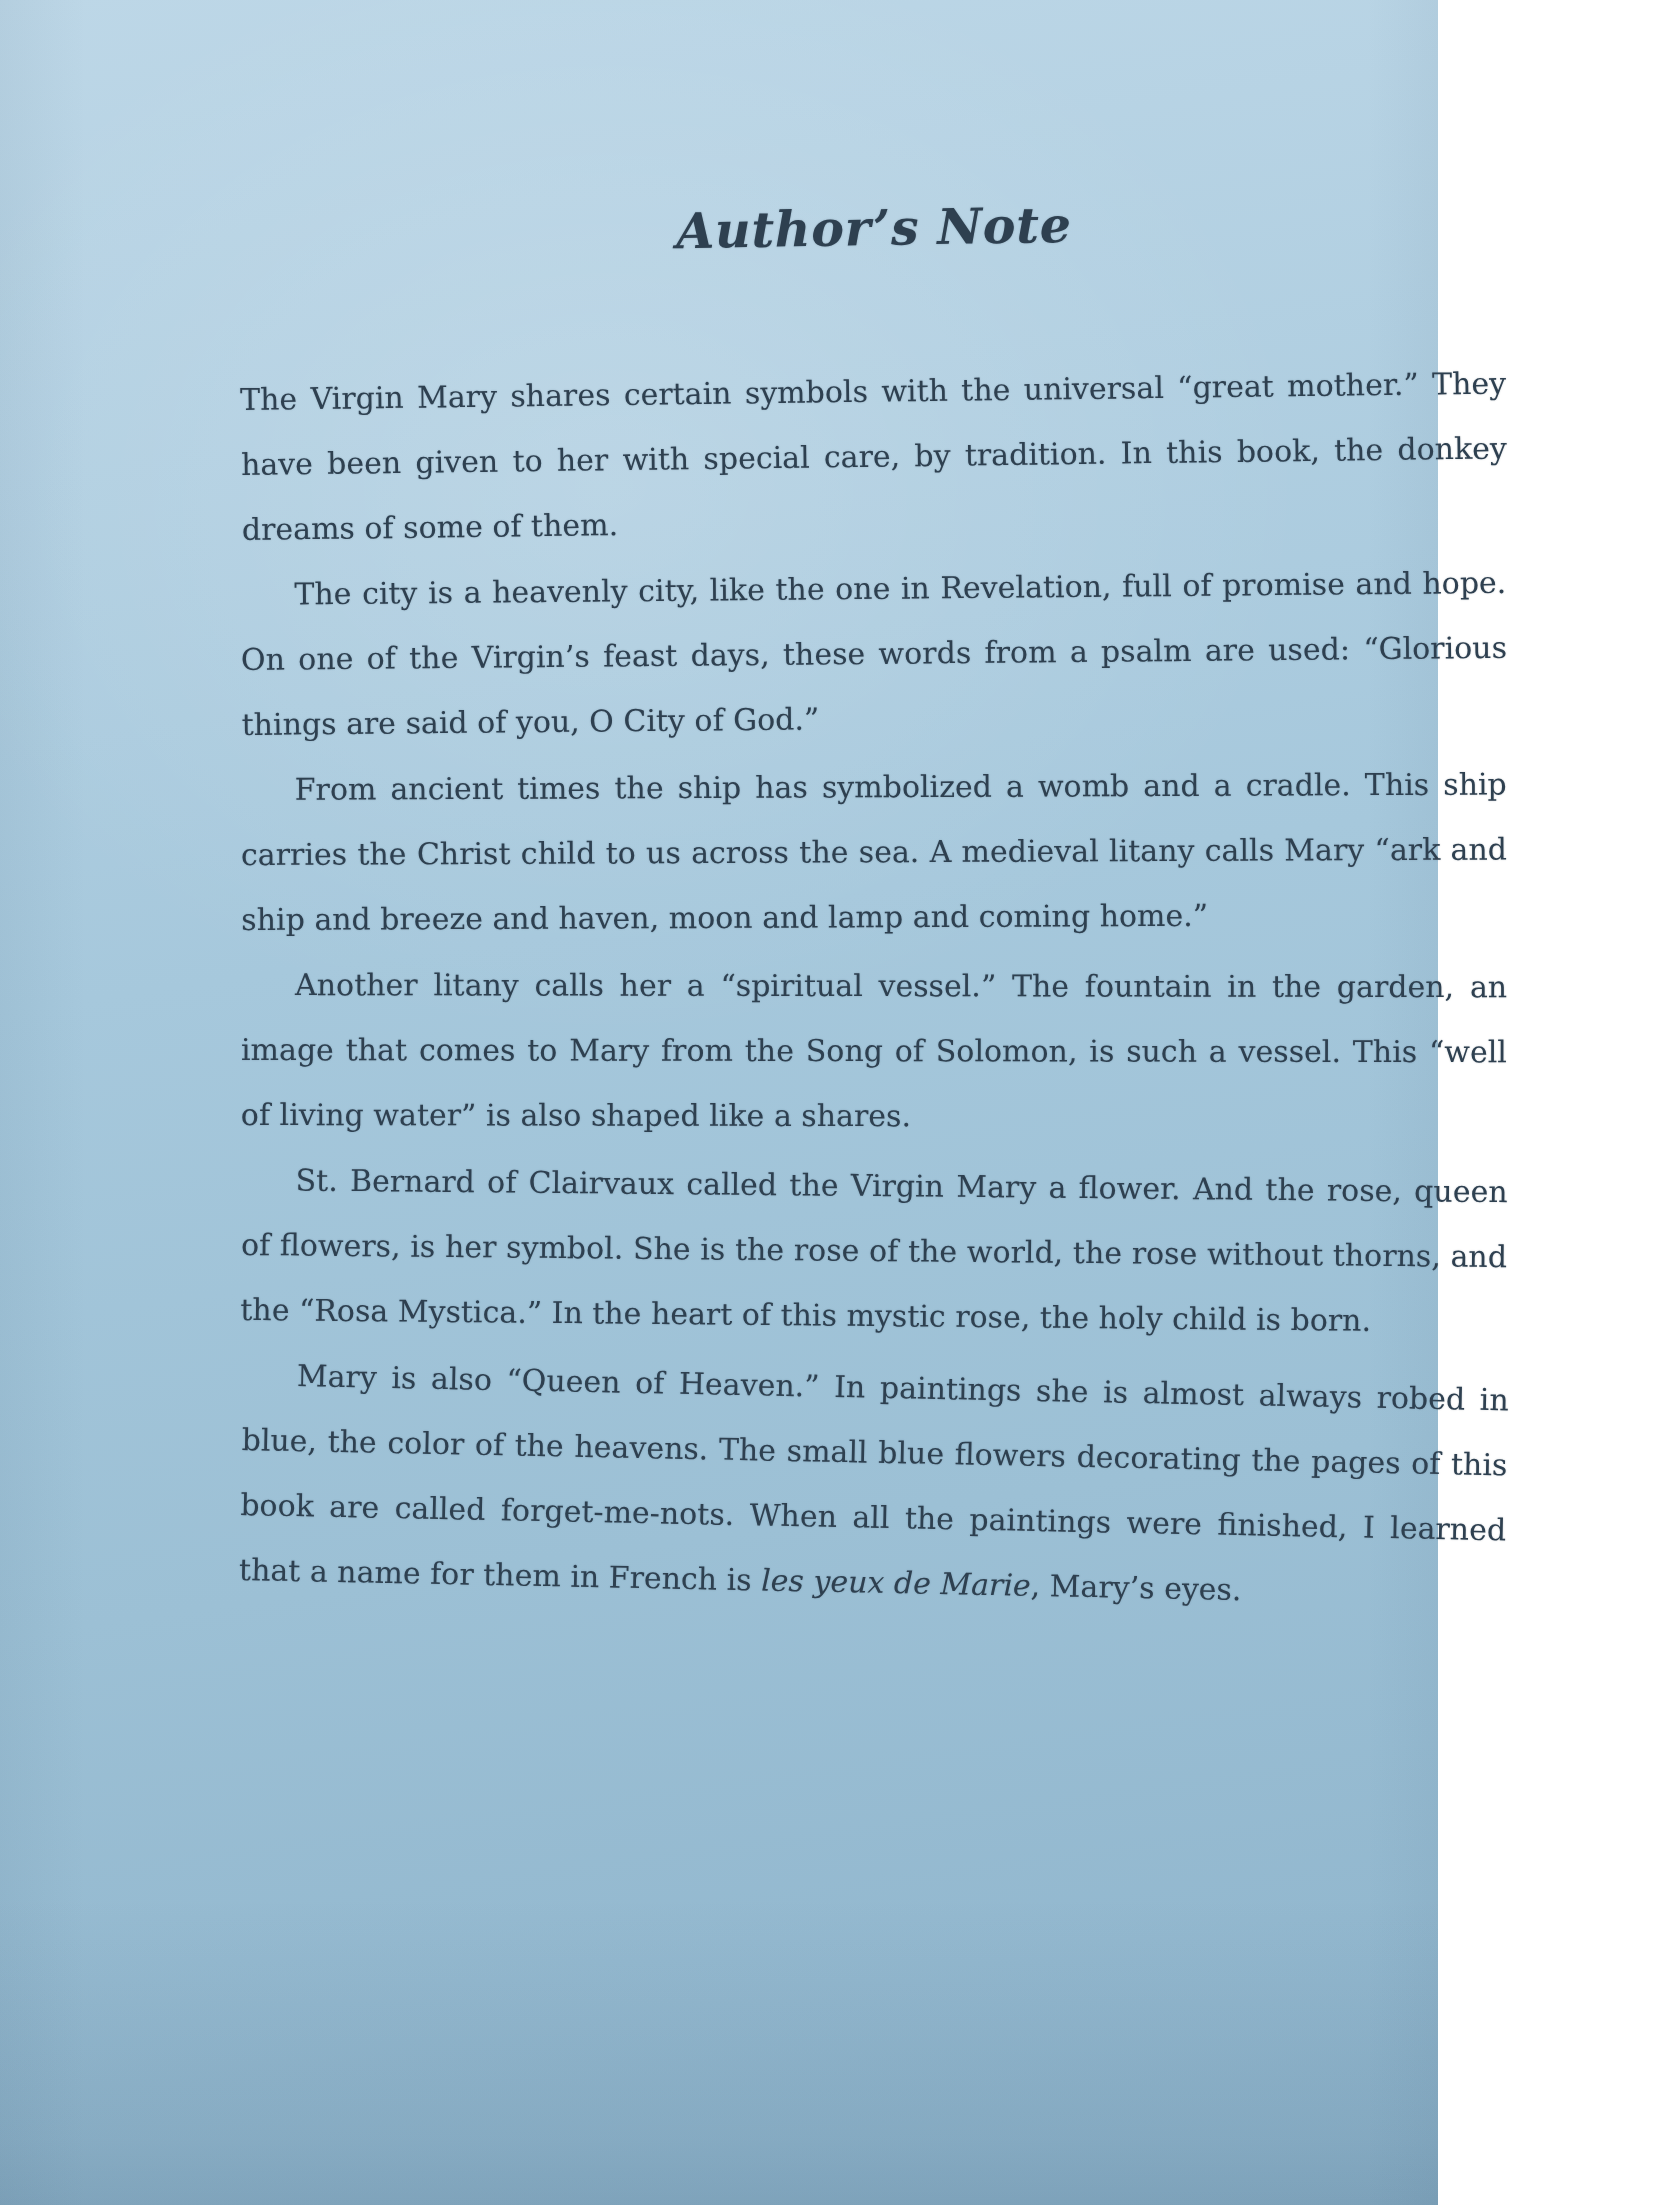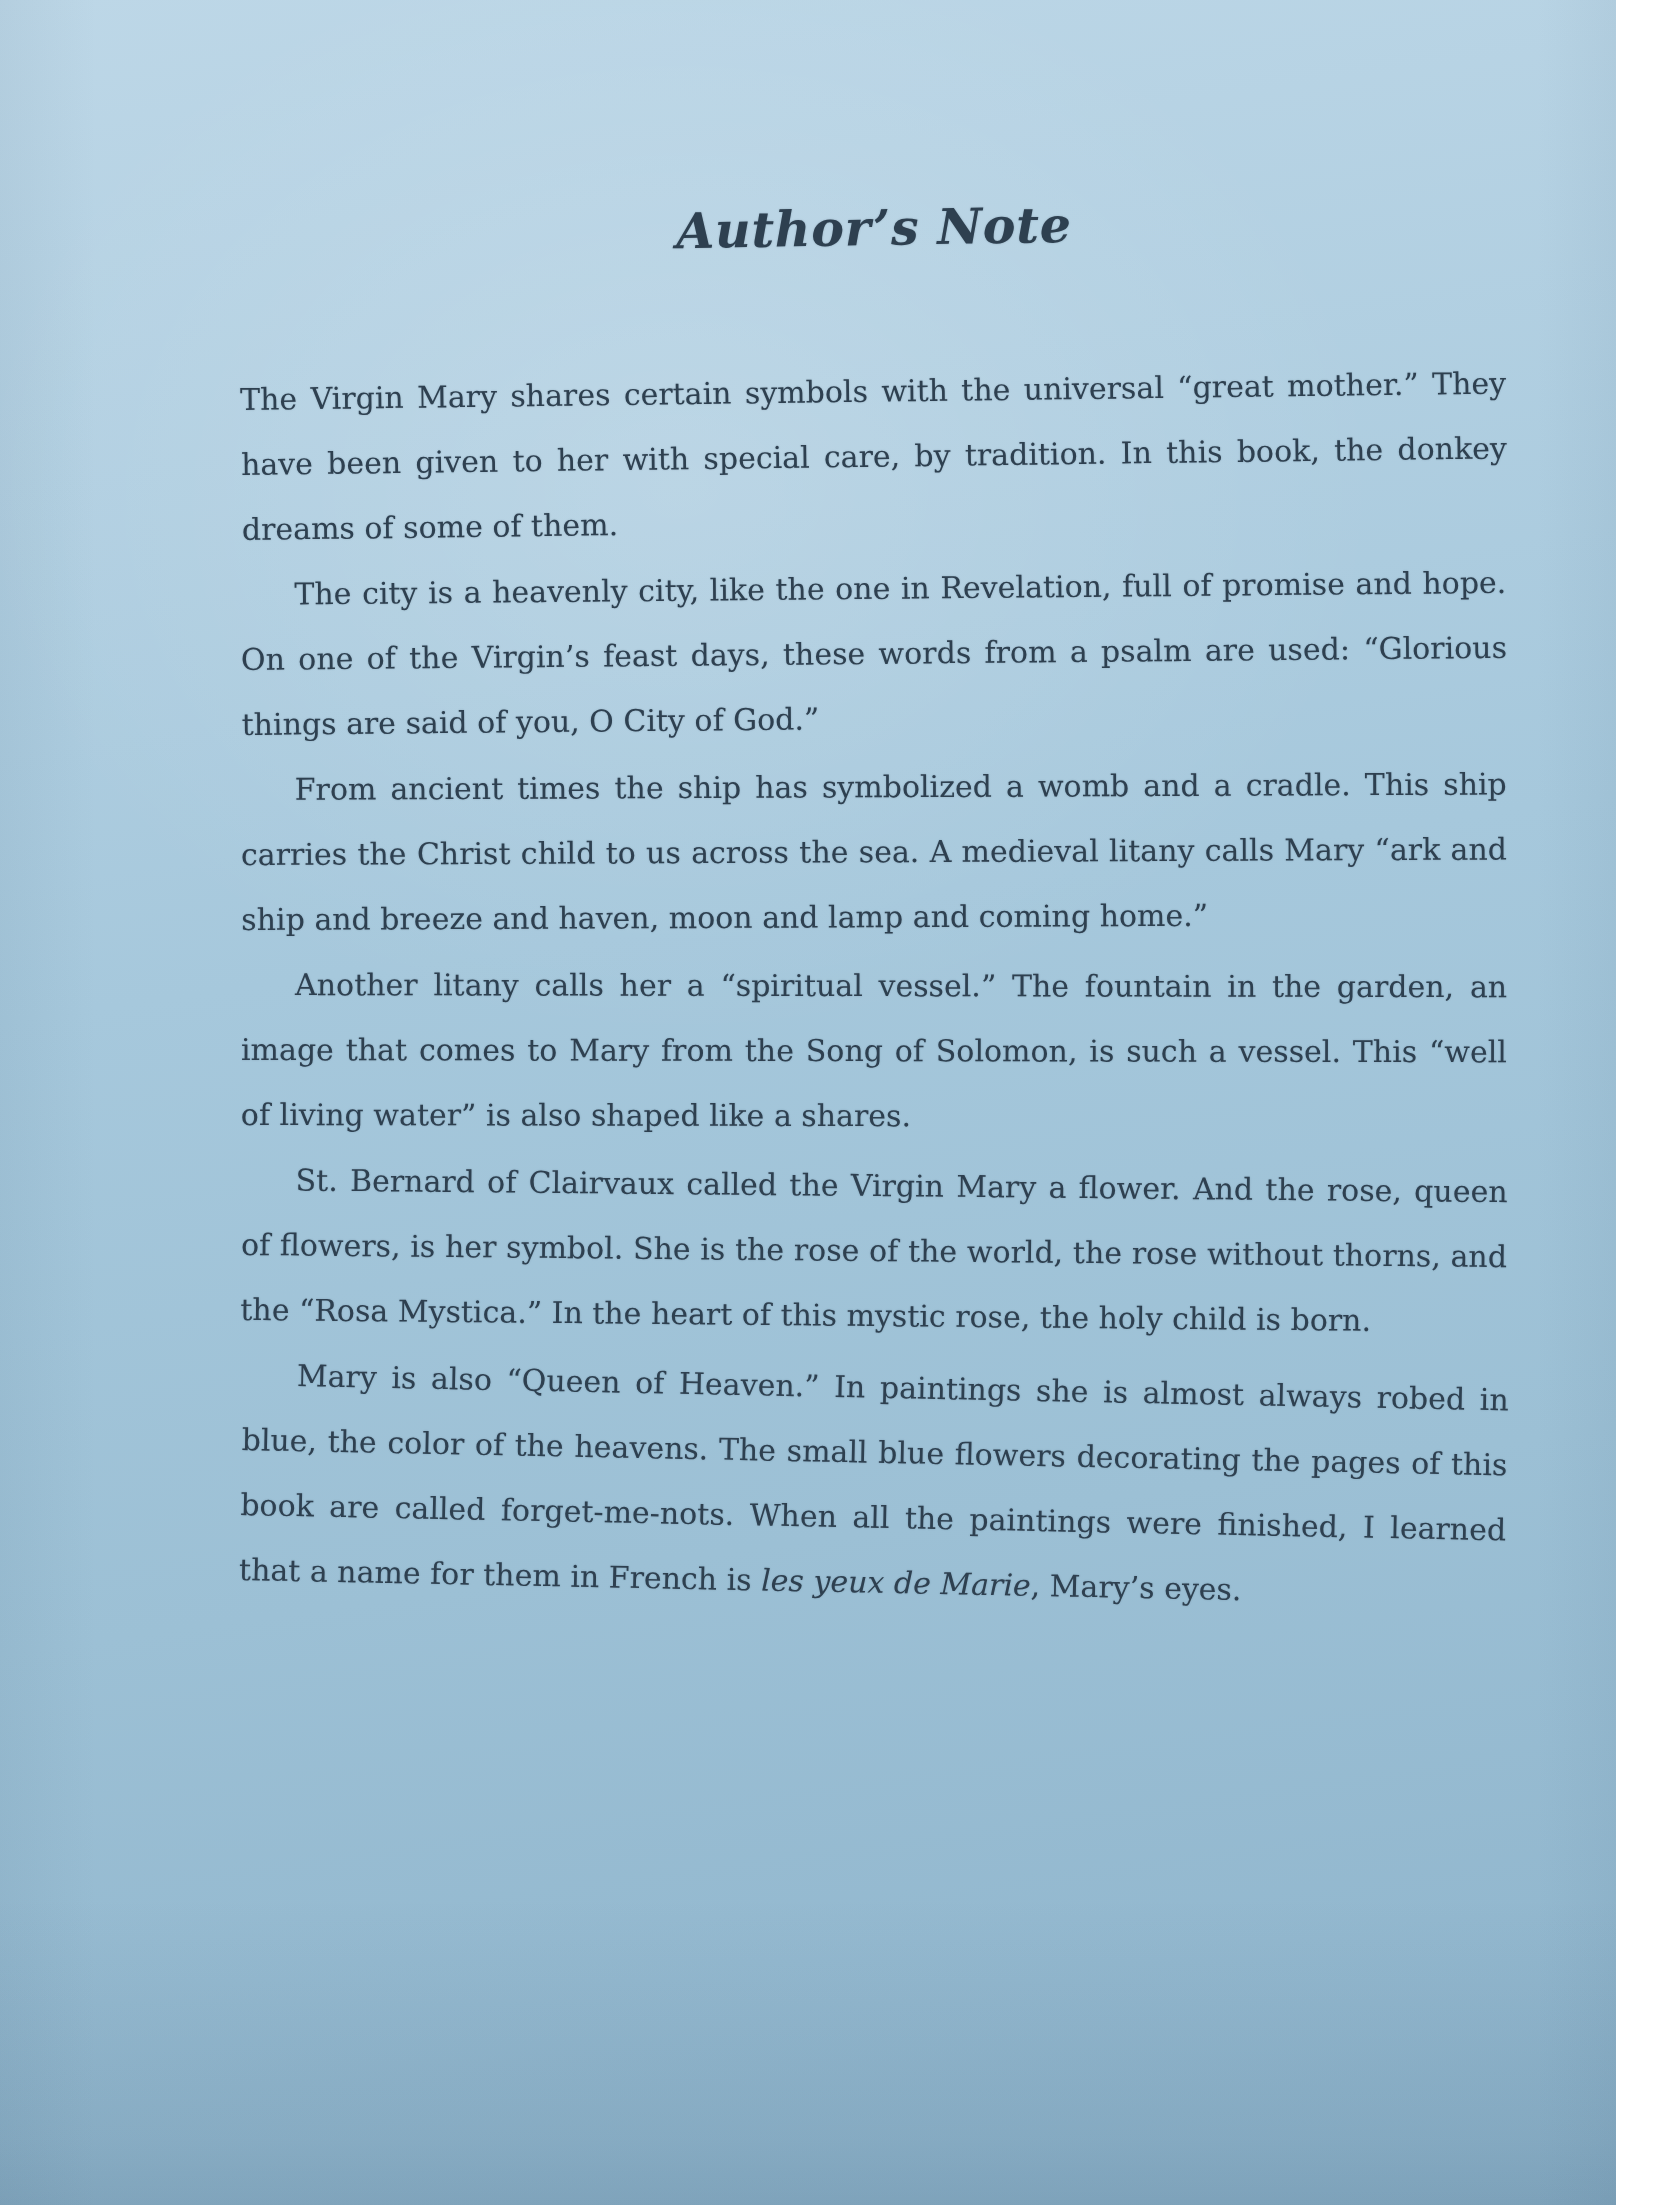--- a/index.html
+++ b/index.html
@@ -9,21 +9,21 @@
     --ink: #2e4050;
   }
   * { margin: 0; padding: 0; box-sizing: border-box; }
   html, body { width: 1654px; height: 2205px; }
   body {
     font-family: "DejaVu Serif", "Liberation Serif", serif;
     overflow: hidden;
   }
   .page {
     position: relative;
-    width: 1616px;
+    width: 1438px;
     height: 2205px;
     background: linear-gradient(172deg,
       var(--paper-top) 0%,
       var(--paper-mid) 42%,
       #9cc0d5 68%,
       var(--paper-bottom) 100%);
   }
   
   .page::before {
     content: "";

